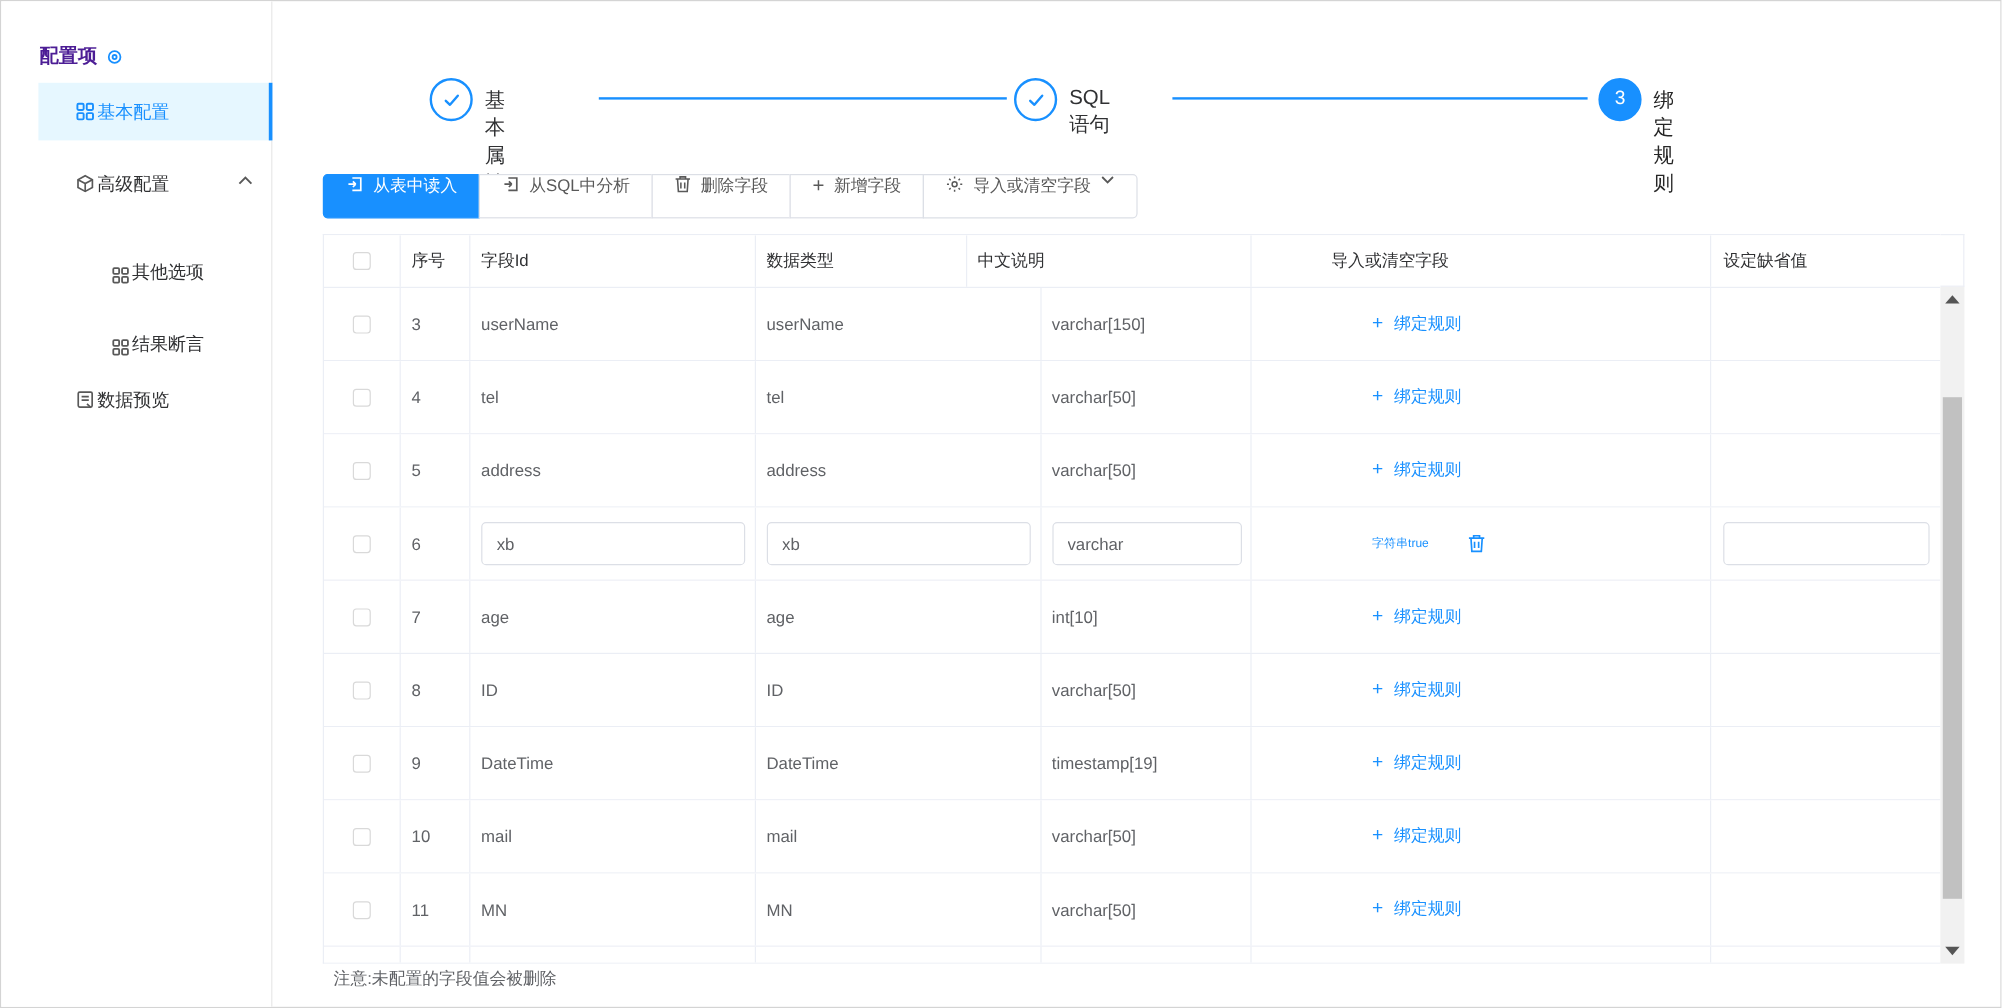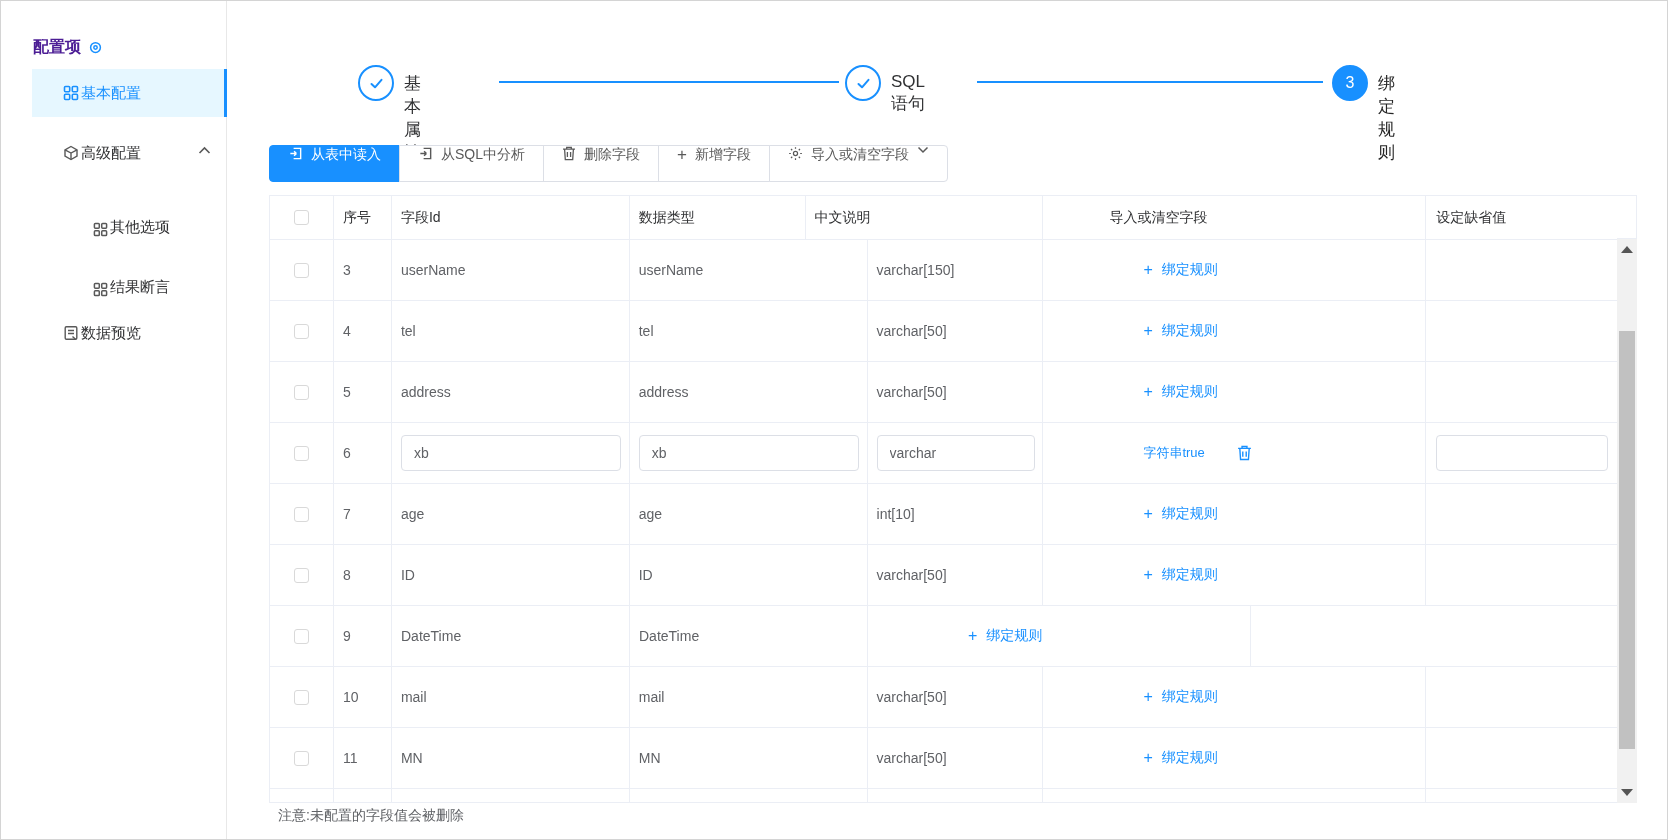--- a/index.html
+++ b/index.html
@@ -46,21 +46,21 @@
   .c-seq  { width:58px; }
   .c-id   { width:238px; }
   .c-desc { width:238px; }
   .c-type { width:176px; }
   .c-rule { width:383px; padding-left:100px; }
   .t-row.head .c-rule { padding-left:66px; }
   .c-def  { width:191px; border-right:none; padding-left:10px; }
   .cb { width:15px; height:15px; border:1px solid #d9d9d9; border-radius:3px; background:#fff; cursor:pointer; }
   .rule-link { color:#1890ff; text-decoration:none; display:flex; align-items:center; gap:9px; cursor:pointer; font-size:14px; }
   .rule-link .plus { font-size:16px; line-height:1; }
-  .rule-text { color:#1890ff; font-size:13px; }
+  .rule-text { color:#1890ff; font-size:10px; }
   .trash-btn { margin-left:32px; color:#1890ff; cursor:pointer; display:inline-flex; }
   .cell-input { height:36px; border:1px solid #dcdfe6; border-radius:4px; font-size:14px; color:#606266;
     padding:0 12px; outline:none; font-family:"Liberation Sans", sans-serif; background:#fff; }
   .in-id, .in-desc { width:220px; } .in-type { width:158px; } .in-def { width:172px; }
   
   .corner { position:absolute; left:1616px; top:194px; width:20px; height:44px; background:#fff; border:1px solid #ebeef5; border-left:none; }
   
   .vscroll { position:absolute; left:1616px; top:238px; width:20px; height:564px; background:#f1f1f1; }
   .vscroll .thumb { position:absolute; left:2px; top:92px; width:16px; height:418px; background:#c1c1c1; cursor:pointer; }
   .arr { position:absolute; left:4px; width:0; height:0; border-left:6px solid transparent; border-right:6px solid transparent; cursor:pointer; }
@@ -339,20 +339,21 @@
       <div class="cell c-def"></div>
     </div>
 
     <div class="t-row">
       <div class="cell c-cb">
           <span class="cb"></span>
         </div>
       <div class="cell c-seq">9</div>
       <div class="cell c-id">DateTime</div>
       <div class="cell c-desc">DateTime</div>
+      <div class="cell c-type">timestamp[19]</div>
       <div class="cell c-rule">
           <a class="rule-link">
             <span class="plus">+</span>
             <span>绑定规则</span>
           </a>
         </div>
       <div class="cell c-def"></div>
     </div>
 
     <div class="t-row">

